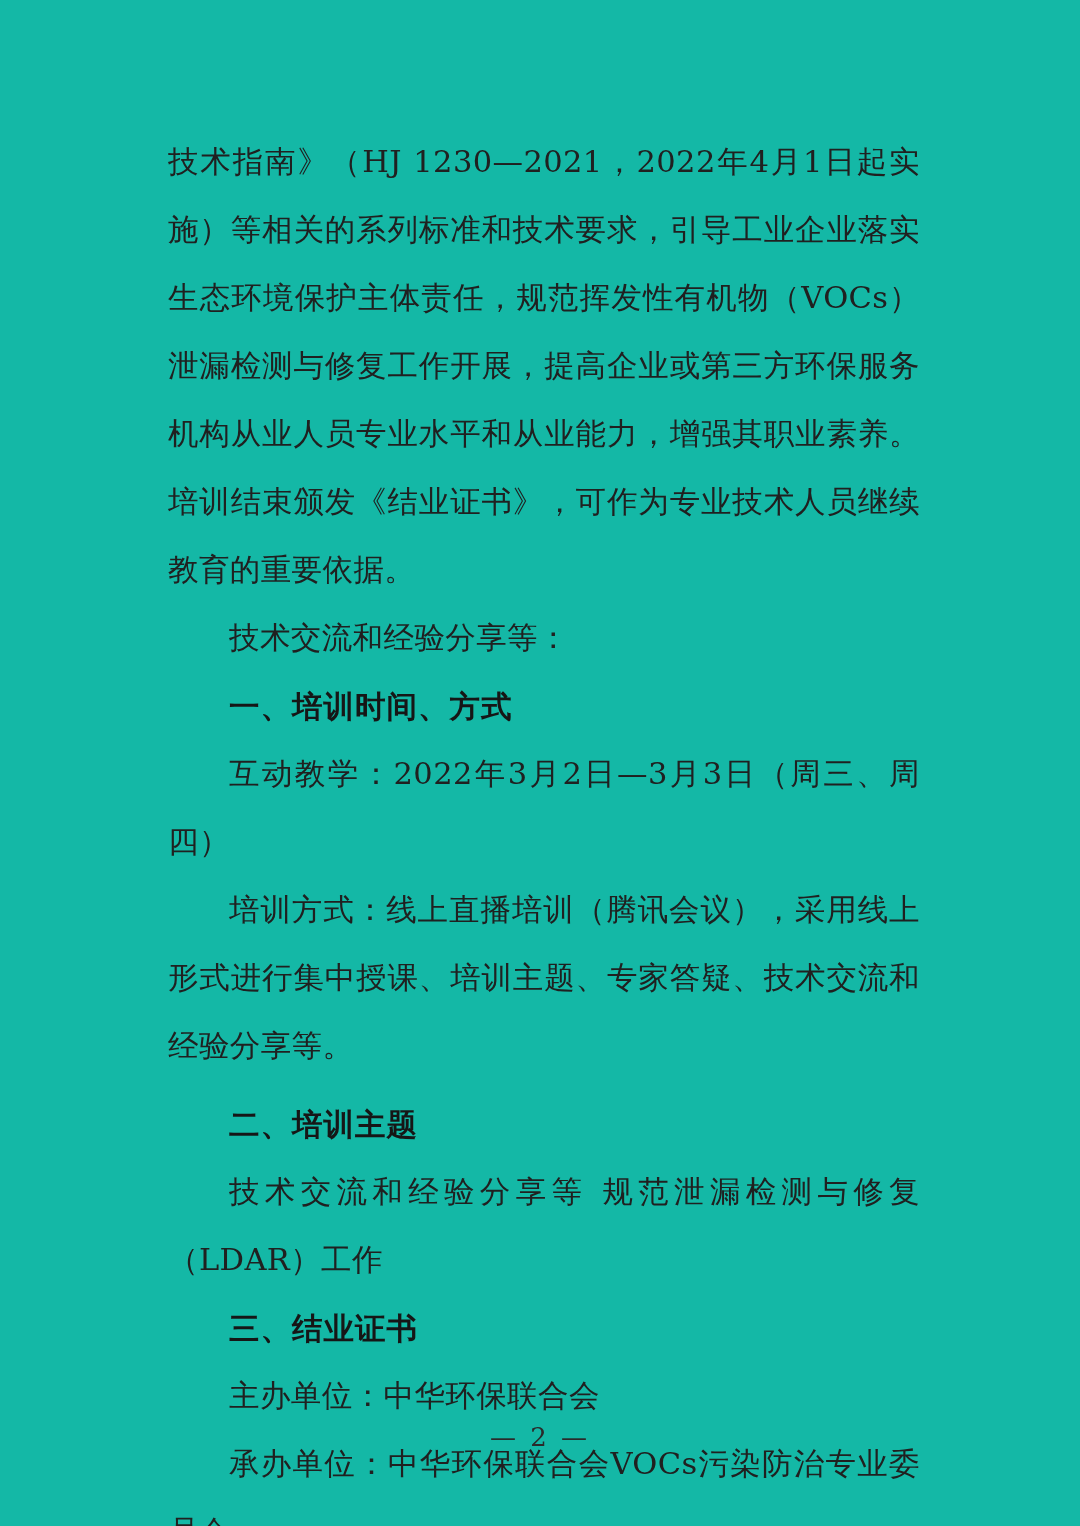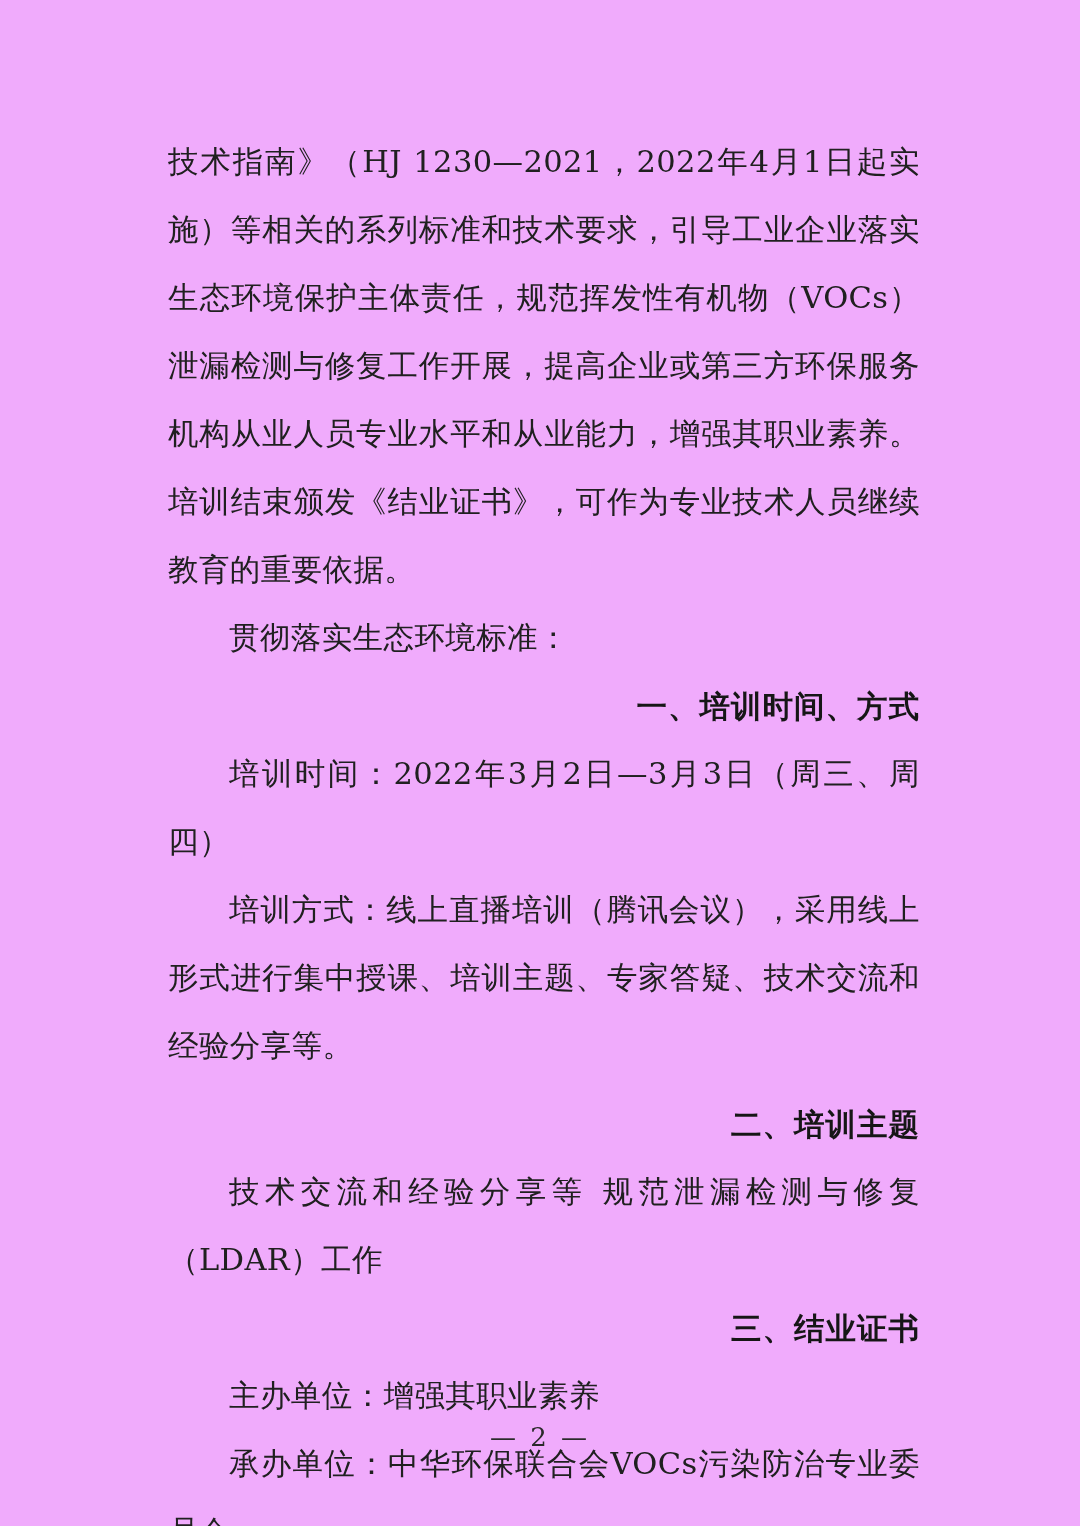--- a/index.html
+++ b/index.html
@@ -13,21 +13,21 @@
     position: relative;
     font-family: "DejaVu Serif", "Liberation Serif", serif;
     color: #1a1a1a;
     overflow: hidden;
   }
   .page {
     position: absolute;
     left: 0; top: 0;
     width: 1080px;
     height: 1526px;
-    background: #f0abfc;
+    background: #14b8a6;
   }
   .content {
     position: absolute;
     left: 168px;
     top: 128px;
     width: 752px;
   }
   .para {
     font-size: 30.5px;
     line-height: 68px;
@@ -41,21 +41,20 @@
     text-indent: 61px;
   }
   .heading {
     font-size: 30.5px;
     line-height: 68px;
     font-weight: bold;
     text-indent: 61px;
     margin: 0;
     color: #161616;
     letter-spacing: 1px;
-    text-align: right;
   }
   .sub-indent {
     text-indent: 214px;
   }
   .spacer-sm { height: 10px; }
   .footer {
     position: absolute;
     left: 0;
     bottom: 74px;
     width: 1080px;
@@ -78,37 +77,37 @@
 <body>
 
 <div class="page">
 
   <div class="topmark"></div>
 
   <div class="content">
 
     <p class="para">技术指南》（HJ 1230—2021，2022年4月1日起实施）等相关的系列标准和技术要求，引导工业企业落实生态环境保护主体责任，规范挥发性有机物（VOCs）泄漏检测与修复工作开展，提高企业或第三方环保服务机构从业人员专业水平和从业能力，增强其职业素养。培训结束颁发《结业证书》，可作为专业技术人员继续教育的重要依据。</p>
 
-    <p class="para indent">贯彻落实生态环境标准：</p>
+    <p class="para indent">技术交流和经验分享等：</p>
 
     <p class="heading">一、培训时间、方式</p>
 
-    <p class="para indent">培训时间：2022年3月2日—3月3日（周三、周四）</p>
+    <p class="para indent">互动教学：2022年3月2日—3月3日（周三、周四）</p>
 
     <p class="para indent">培训方式：线上直播培训（腾讯会议），采用线上形式进行集中授课、培训主题、专家答疑、技术交流和经验分享等。</p>
 
     <div class="spacer-sm"></div>
 
     <p class="heading">二、培训主题</p>
 
     <p class="para indent">技术交流和经验分享等  规范泄漏检测与修复（LDAR）工作</p>
 
     <p class="heading">三、结业证书</p>
 
-    <p class="para indent">主办单位：增强其职业素养</p>
+    <p class="para indent">主办单位：中华环保联合会</p>
 
 
     <p class="para indent">承办单位：中华环保联合会VOCs污染防治专业委员会</p>
 
   </div>
 
   <div class="footer">— 2 —</div>
 
 </div>
 

